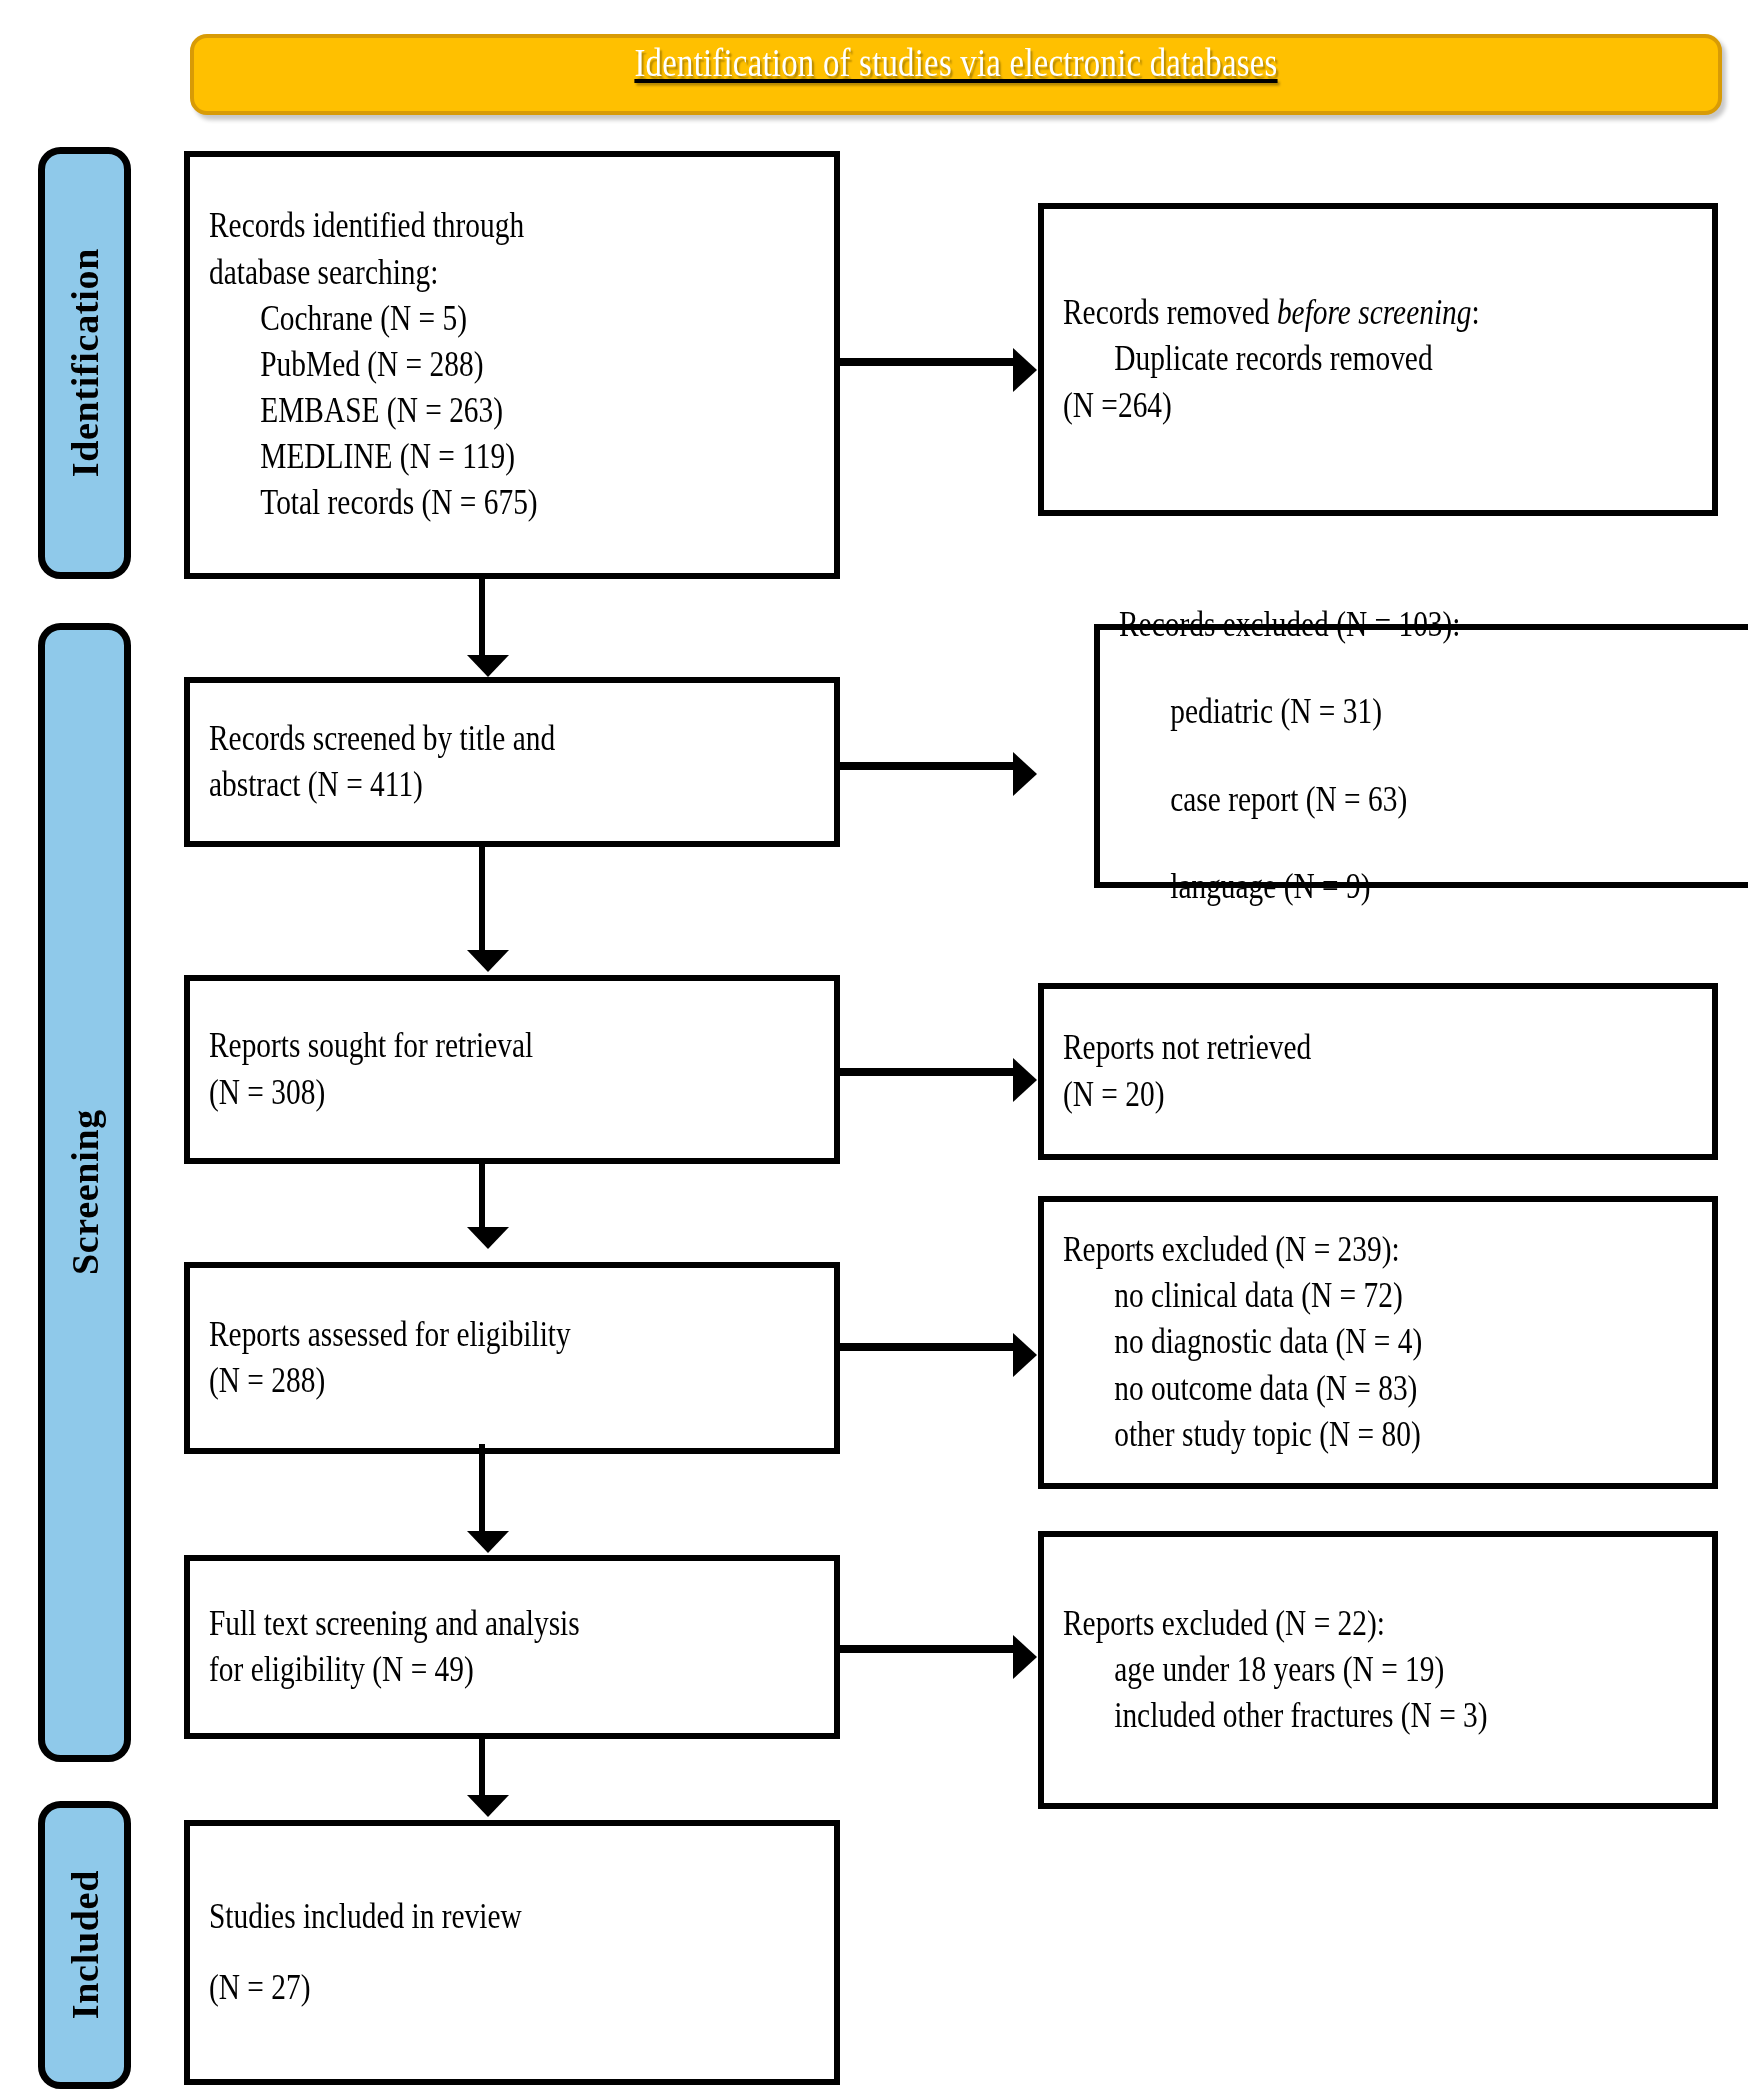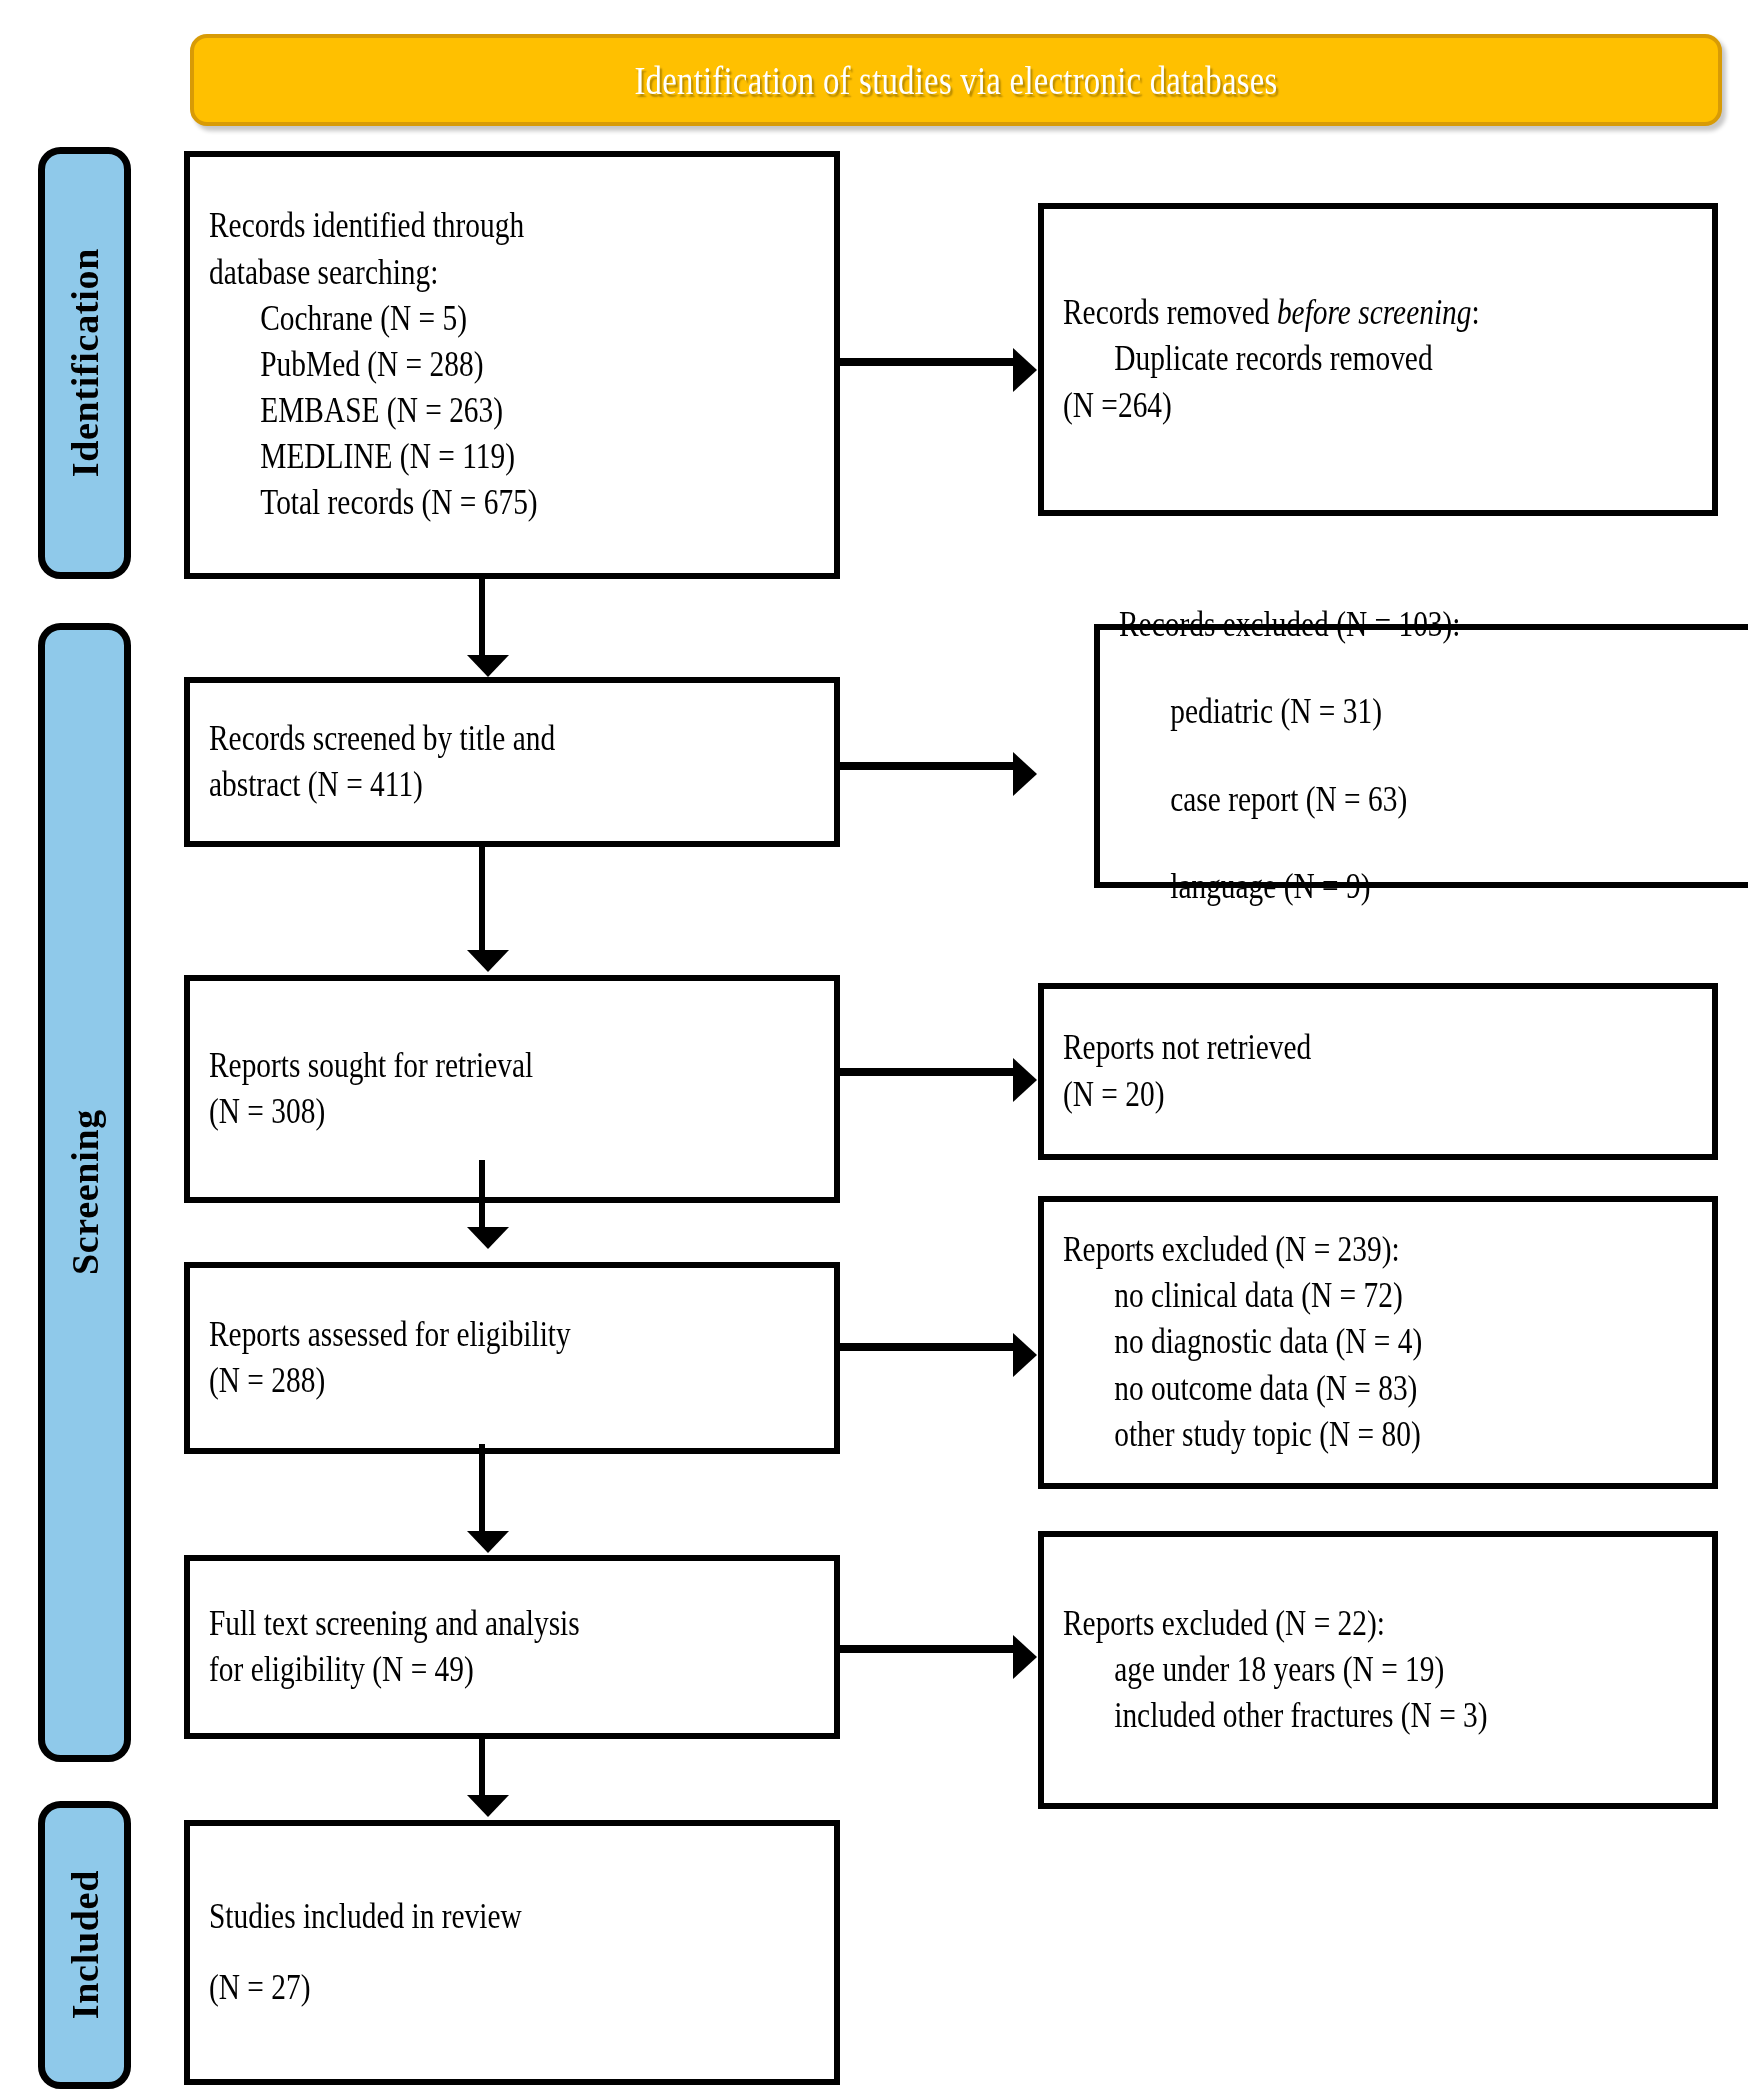--- a/index.html
+++ b/index.html
@@ -10,27 +10,28 @@
     height:2097px;
     background:#ffffff;
     font-family:"Liberation Serif", serif;
     overflow:hidden;
   }
 
   
   .banner{
     position:absolute;
     left:190px; top:34px;
-    width:1532px; height:92px;
+    width:1532px; height:81px;
     background:#FFC000;
     border:4px solid #D89B06;
     border-radius:17px;
     box-sizing:border-box;
-    display:flex; align-items:center; justify-content:center;
+    display:flex; align-items:flex-start; justify-content:center;
     box-shadow:4px 4.6px 4px rgba(0,0,0,0.22);
+    text-decoration:underline;
   }
   .banner-text{
     color:#ffffff;
     font-size:41px;
     letter-spacing:0.3px;
     white-space:nowrap;
     transform:scaleX(0.80);
     transform-origin:center center;
     text-shadow:2.6px 2.6px 2px rgba(0,0,0,0.30);
   }
@@ -77,21 +78,21 @@
     white-space:nowrap;
     transform:scaleX(0.84);
     transform-origin:left center;
   }
   .box .line.indent{ padding-left:61px; }
   .box .line em{ font-style:italic; }
 
   
   #box-identified     { left:184px; top:151px;  width:656px;  height:428px; }
   #box-screened       { left:184px; top:677px; width:656px;  height:170px; }
-  #box-sought         { left:184px; top:975px; width:656px;  height:228px; }
+  #box-sought         { left:184px; top:975px; width:656px;  height:189px; }
   #box-assessed       { left:184px; top:1252px; width:656px;  height:192px;margin-top:10px; }
   #box-fulltext       { left:184px; top:1555px; width:656px;  height:184px; }
   #box-included       { left:184px; top:1820px; width:656px;  height:265px;gap:24px; }
 
   
   #box-removed        { left:1038px; top:203px;  width:680px; height:313px; }
   #box-excluded-103   { left:1094px; top:624px;  width:680px; height:264px;gap:41px; }
   #box-notretrieved   { left:1038px; top:983px; width:680px; height:177px; }
   #box-excluded-239   { left:1038px; top:1196px; width:680px; height:293px;justify-content:center; }
   #box-excluded-22    { left:1038px; top:1531px; width:680px; height:278px; }

